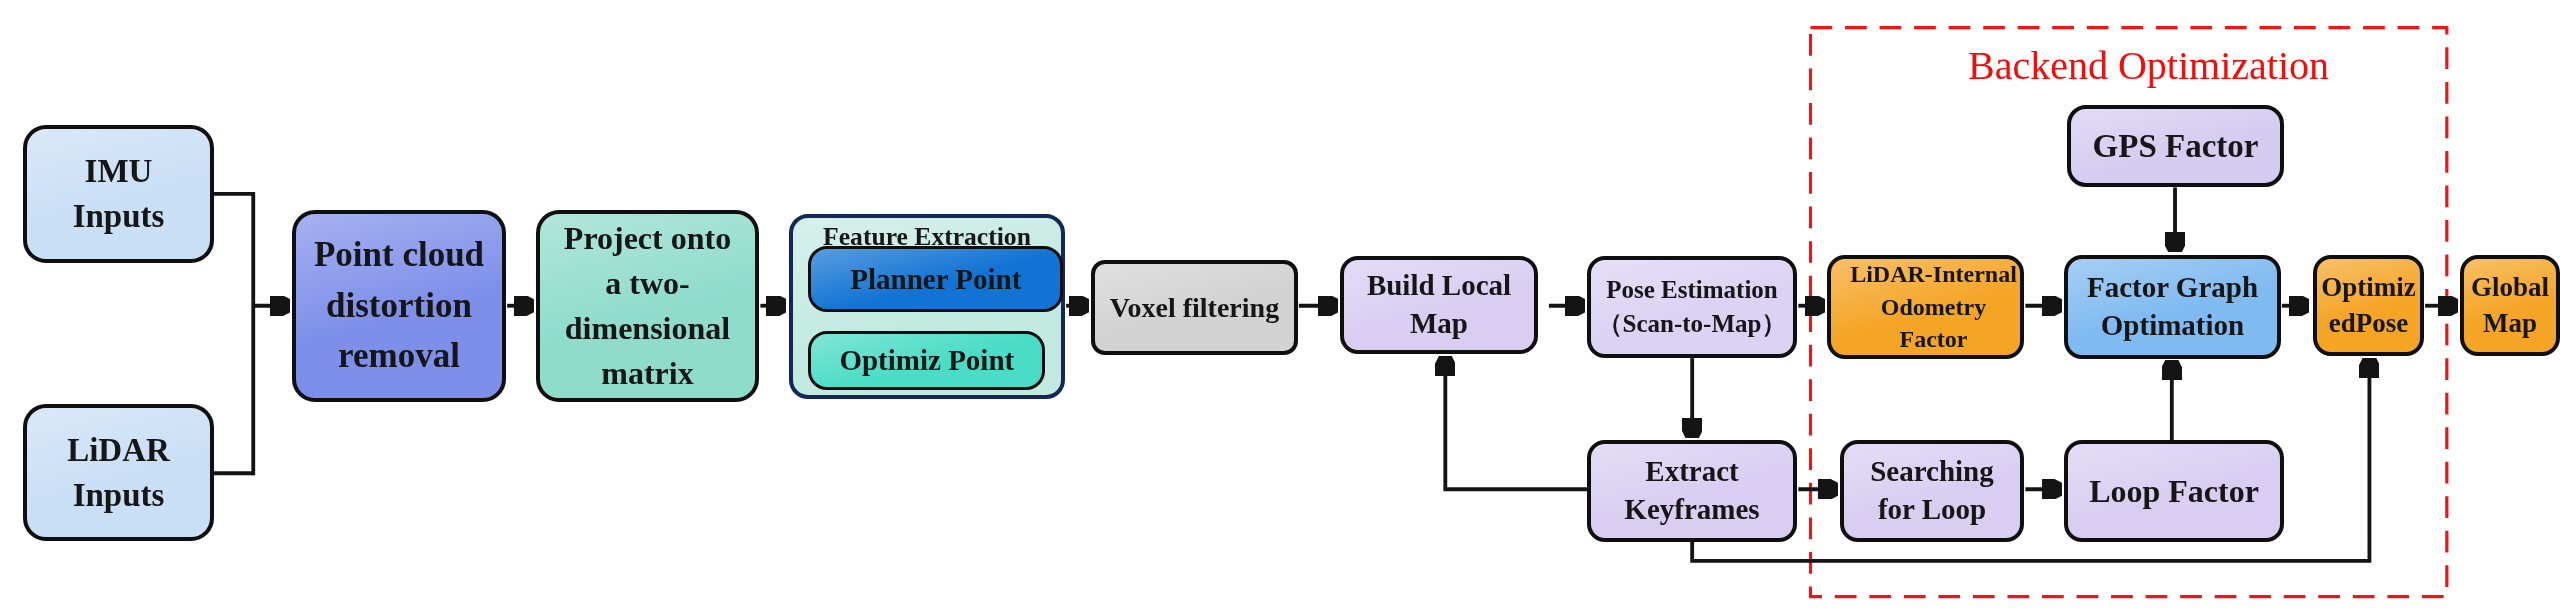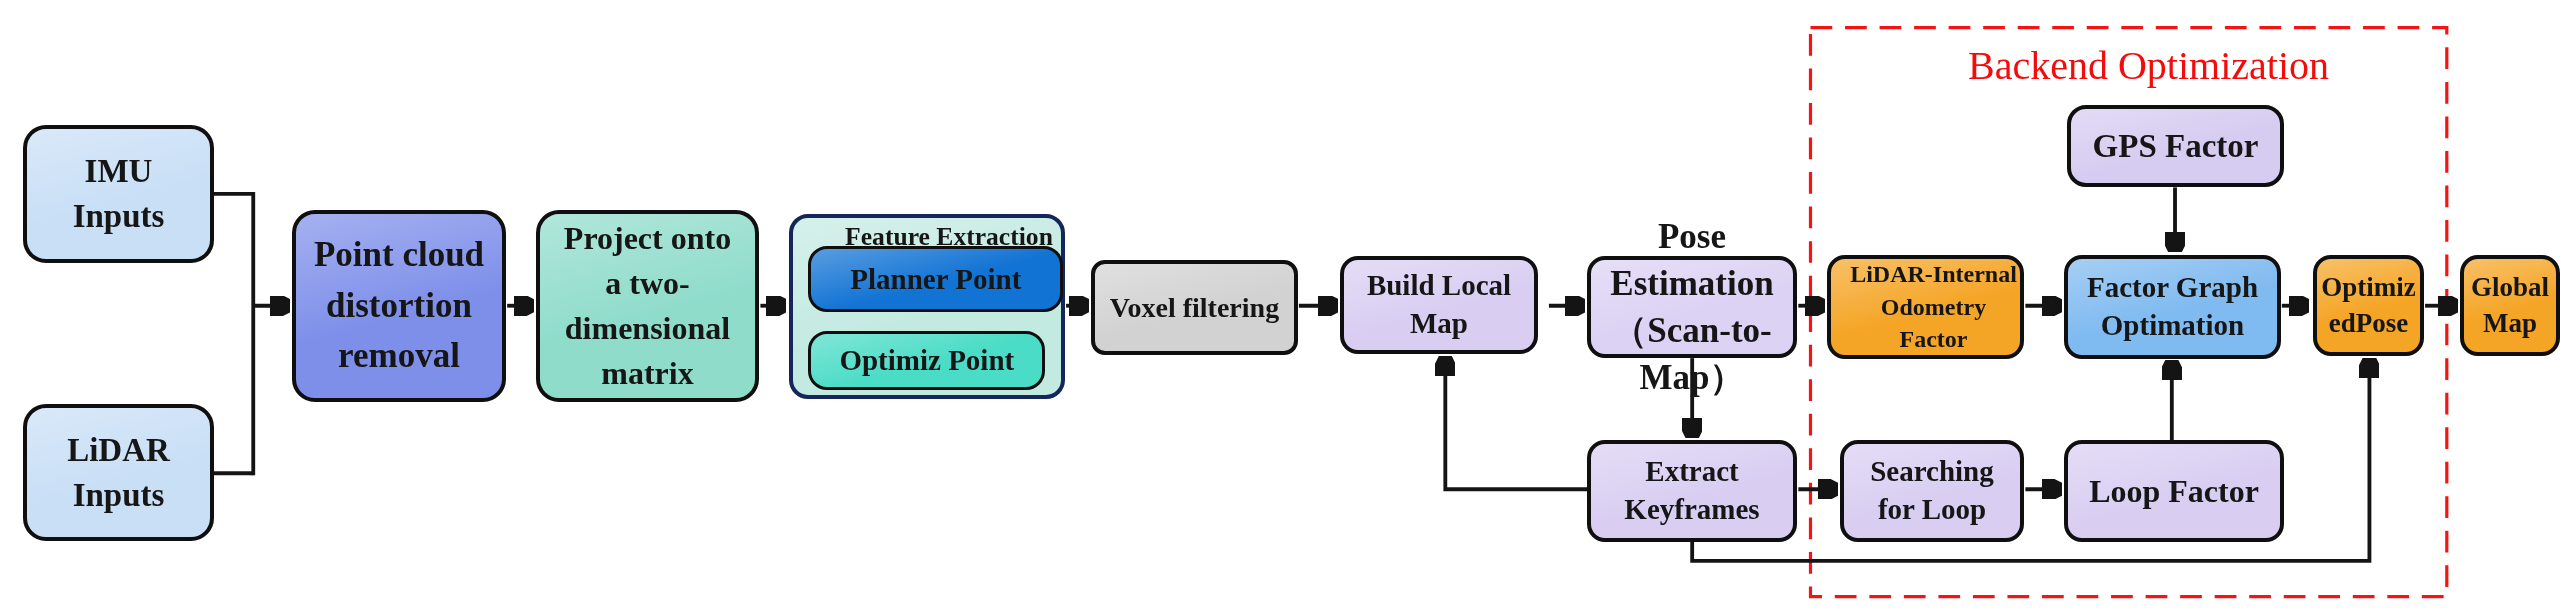--- a/index.html
+++ b/index.html
@@ -27,27 +27,27 @@
   }
   .lbl{white-space:pre-line;display:block;width:100%;}
 
   
   .n-imu       {left:23px;  top:125px; width:191px; height:138px; background-color:#C9DFF6; font-size:33px; line-height:1.35; border-radius:23px;}
   .n-lidar     {left:23px;  top:404px; width:191px; height:137px; background-color:#C9DFF6; font-size:33px; line-height:1.35; border-radius:23px;}
   .n-pointcloud{left:292px; top:210px; width:214px; height:192px; background-color:#7E8FEA; font-size:35px; line-height:1.45; border-radius:23px;}
   .n-project   {left:536px; top:210px; width:223px; height:192px; background-color:#8FDCCB; font-size:32px; line-height:1.40; border-radius:23px;}
 
   .n-feature   {left:789px;top:214px; width:276px; height:185px; background-color:#C3EAE1; border-color:#15265B; display:block; border-radius:19px;}
-  .feature-title{position:absolute;left:0;top:3.8px;width:100%;text-align:center;font-size:25.6px;font-weight:bold;color:#161616;margin-left:22px;}
+  .feature-title{position:absolute;left:0;top:3.8px;width:100%;text-align:center;font-size:25.6px;font-weight:bold;color:#161616;}
   .n-planner   {left:15.3px;  top:28px;  width:255px; height:66px; background-color:#1173D4; font-size:29px; border-width:3.8px; border-radius:19px;}
   .n-corner    {left:15.3px;  top:113px; width:237px; height:59px;  background-color:#4ADCC6; font-size:29px; border-width:3.8px; border-radius:19px;}
 
   .n-voxel     {left:1091px;top:260px; width:207px; height:95px; background-color:#D2D2D2; font-size:28px; border-radius:14px;}
   .n-buildmap  {left:1340px;top:256px; width:198px; height:98px; background-color:#D9CEF2; font-size:29px; line-height:1.3; border-radius:18px;}
-  .n-pose      {left:1587px;top:256px; width:210px; height:102px; background-color:#DCD2F4; font-size:35px; line-height:1.35; border-radius:18px;}
+  .n-pose      {left:1587px;top:256px; width:210px; height:102px; background-color:#DCD2F4; font-size:25px; line-height:1.35; border-radius:18px;}
   .n-lidarodom {left:1827px;top:255px; width:197px; height:104px; background-color:#F5A526; font-size:24px; line-height:1.35; border-radius:18px;padding-left:16px;}
   .n-factor    {left:2064px;top:255px; width:217px; height:104px; background-color:#7FBAF0; font-size:29px; line-height:1.3; border-radius:18px;}
   .n-optpose   {left:2313px;top:255px; width:111px; height:101px; background-color:#F5A526; font-size:27px; line-height:1.3; border-radius:18px;}
   .n-globalmap {left:2460px;top:255px; width:100px; height:101px; background-color:#F5A526; font-size:27px; line-height:1.3; border-radius:18px;}
   .n-gps       {left:2067px;top:105px; width:217px; height:82px; background-color:#D6CCF1; font-size:33px; border-radius:19px;}
   .n-extract   {left:1587px;top:440px; width:210px; height:102px; background-color:#D9CEF2; font-size:29px; line-height:1.3; border-radius:18px;}
   .n-searching {left:1840px;top:440px; width:184px; height:102px; background-color:#D9CEF2; font-size:29px; line-height:1.3; border-radius:18px;}
   .n-loop      {left:2064px;top:440px; width:220px; height:102px; background-color:#D9CEF2; font-size:32px; border-radius:18px;align-items:center;}
 
   .backend-title{

